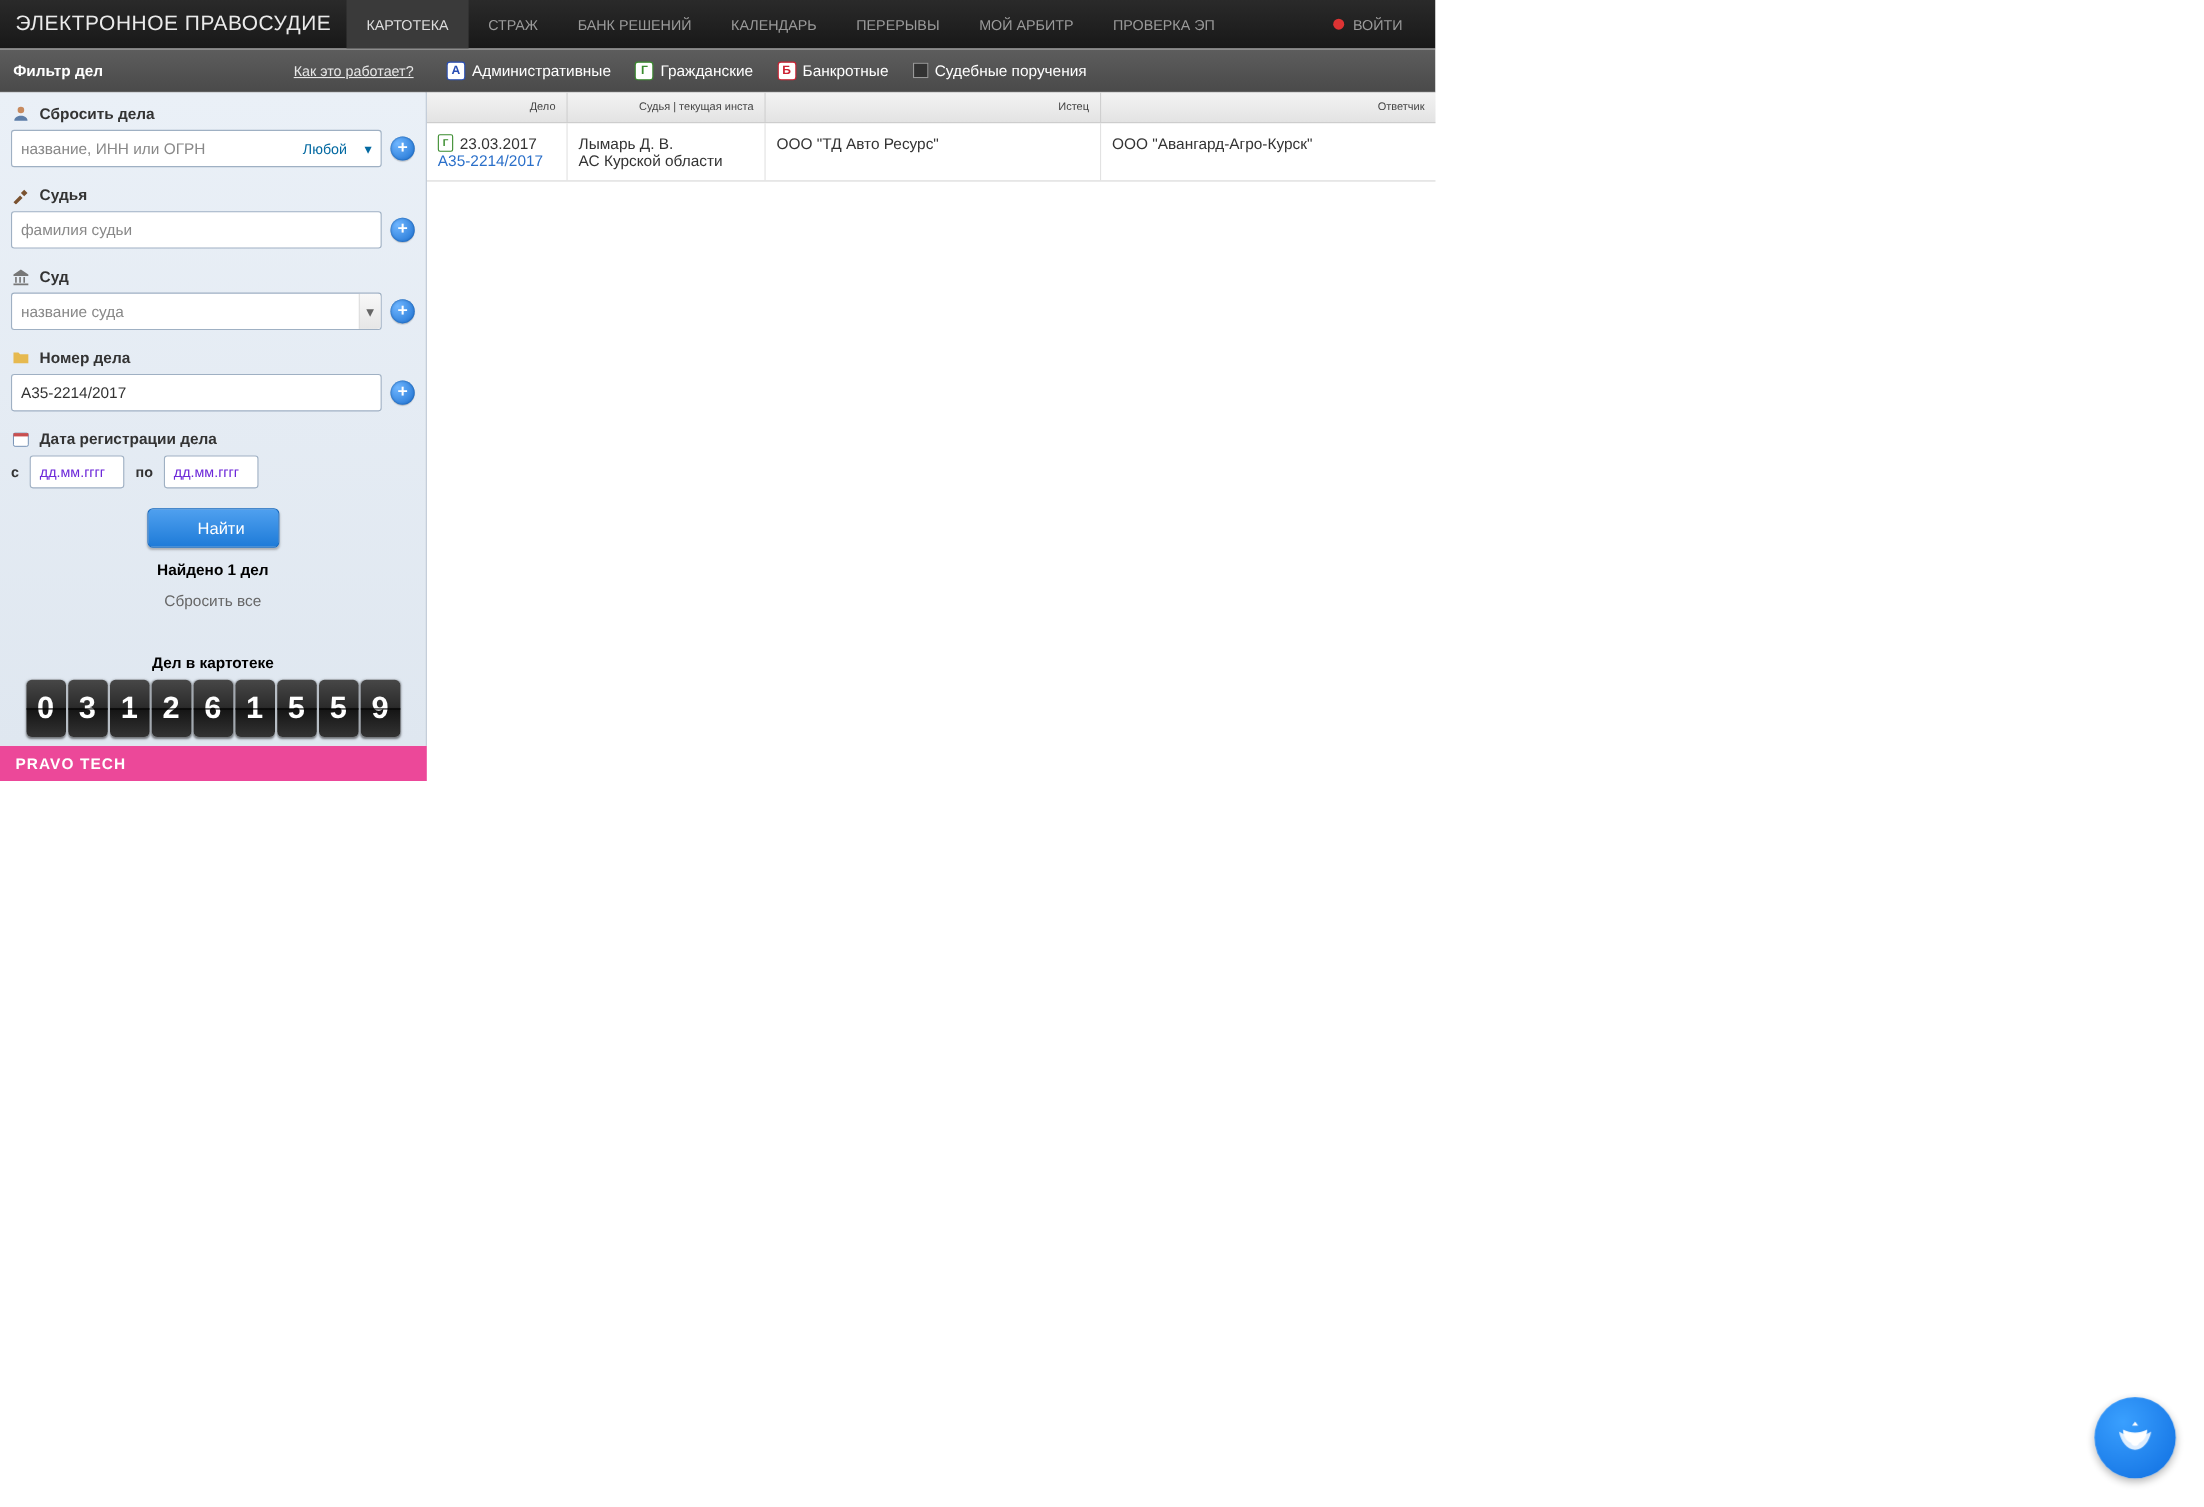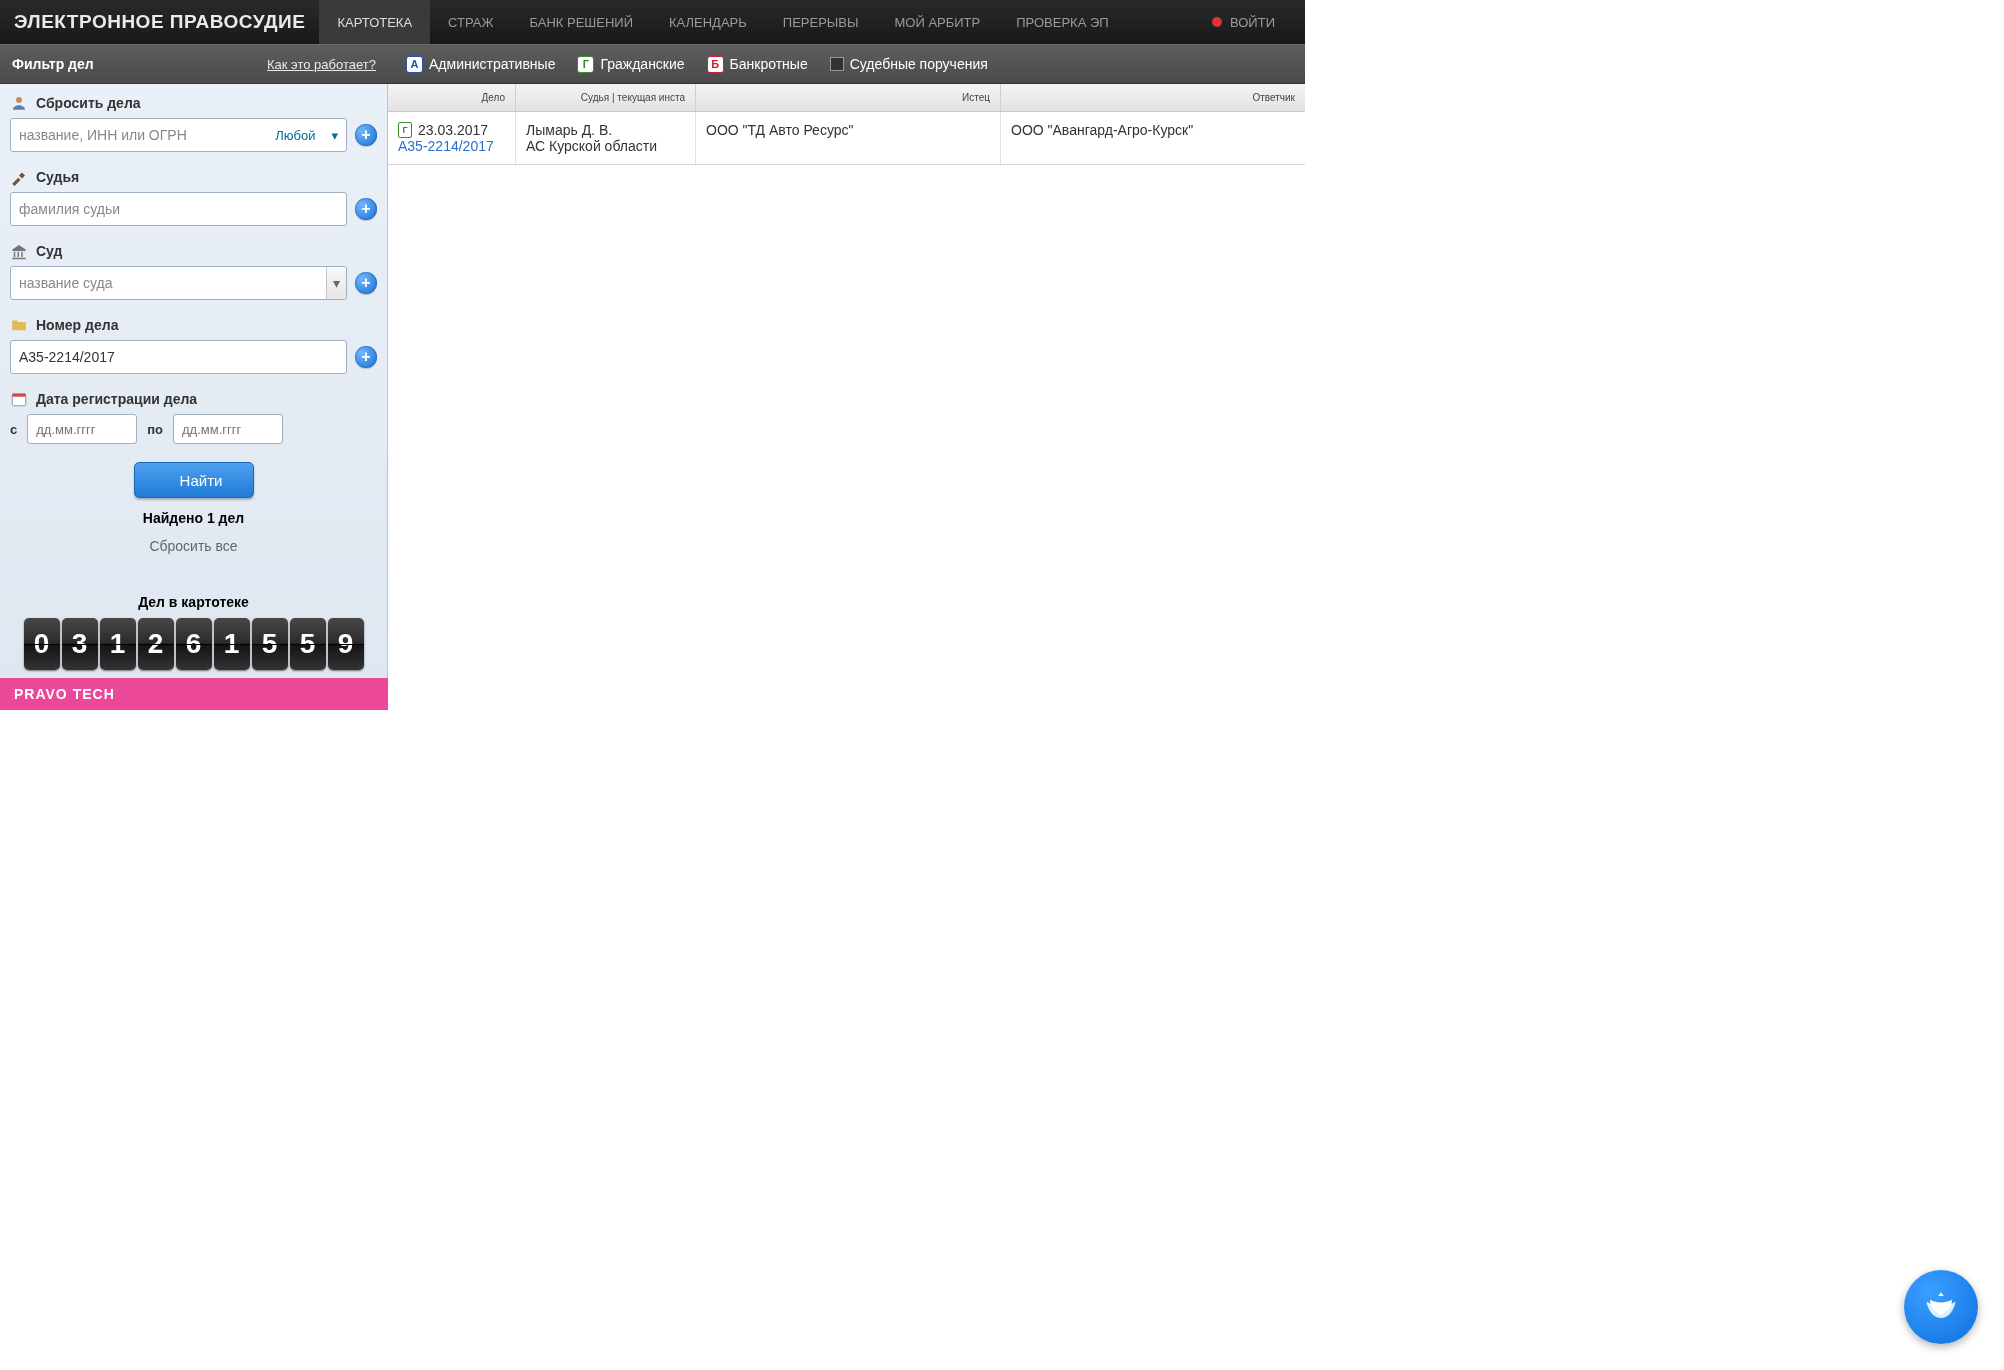--- a/index.html
+++ b/index.html
@@ -1,18 +1,18 @@
 <!DOCTYPE html>
 <html><head>
 <meta charset="utf-8">
 <style>
 * { box-sizing: border-box; margin: 0; padding: 0; }
 body { font-family: Arial, Helvetica, sans-serif; font-size: 14px; background: #fff; width: 1305px; }
 .topbar { background: linear-gradient(#2a2a2a,#181818); height: 44px; display: flex; align-items: stretch; color: #888; }
-.brand { color: #eaeaea; font-size: 19px; letter-spacing: 0.5px; padding: 0 14px; display: flex; align-items: center; font-weight: 700; }
+.brand { color: #eaeaea; font-size: 19px; letter-spacing: 0.5px; padding: 0 14px; display: flex; align-items: center; font-weight: 400; }
 .nav { display: flex; }
 .nav-item { display: flex; align-items: center; padding: 12px 18px; color: #9a9a9a; font-size: 13px; cursor: pointer; }
 .nav-item.active { background: #3a3a3a; color: #ddd; }
 .nav-right { margin-left: auto; display: flex; align-items: center; padding-right: 30px; color: #9a9a9a; font-size: 13px; }
 .red-dot { width: 10px; height: 10px; background: #d33; border-radius: 50%; margin-right: 8px; }
 .subbar { height: 40px; background: linear-gradient(#5d5d5d,#4a4a4a); border-top: 1px solid #6a6a6a; border-bottom: 1px solid #333; display: flex; align-items: center; color: #fff; }
 .filterbar-left { width: 388px; display: flex; align-items: center; padding: 0 12px; font-weight: bold; }
 .filterbar-left .how { margin-left: auto; font-weight: normal; font-size: 13px; color: #e8e8e8; text-decoration: underline; cursor: pointer; }
 .subbar-right { display: flex; align-items: center; gap: 22px; padding-left: 18px; }
 .typechip { display: flex; align-items: center; gap: 6px; font-size: 14px; color: #fff; cursor: pointer; }
@@ -26,21 +26,21 @@
 .field { margin-bottom: 16px; }
 .field-label { display: flex; align-items: center; gap: 8px; font-weight: bold; color: #333; margin-bottom: 6px; }
 .ico { width: 18px; height: 18px; display: inline-block; }
 .row { display: flex; align-items: center; gap: 8px; }
 .input { flex: 1; height: 34px; background: #fff; border: 1px solid #9fb0c3; border-radius: 3px; padding: 0 8px; font-size: 14px; color: #333; display: flex; align-items: center; }
 .input.placeholder { color: #888; }
 .input .dd { margin-left: auto; color: #0369a1; font-size: 13px; display: flex; align-items: center; gap: 16px; }
 .addbtn { width: 22px; height: 22px; border-radius: 50%; background: radial-gradient(circle at 30% 30%, #6fb6ff, #1b6fcf); color: #fff; display: flex; align-items: center; justify-content: center; font-weight: bold; font-size: 16px; cursor: pointer; box-shadow: inset 0 0 2px #0a4a94, 0 1px 1px rgba(0,0,0,.2); }
 .dates { display: flex; align-items: center; gap: 10px; }
 .dates label { font-weight: bold; color: #333; font-size: 13px; }
-.date-input { width: 110px; height: 30px; border: 1px solid #9fb0c3; border-radius: 3px; background: #fff; padding: 0 8px; color: #737373; font-size: 13px; display: flex; align-items: center; }
+.date-input { width: 86px; height: 30px; border: 1px solid #9fb0c3; border-radius: 3px; background: #fff; padding: 0 8px; color: #6d28d9; font-size: 13px; display: flex; align-items: center; }
 .findbtn { width: 120px; height: 36px; background: linear-gradient(#4fa0ef,#1e7bd8); border: 1px solid #1668bd; border-radius: 5px; color: #fff; font-size: 15px; display: flex; align-items: center; justify-content: center; margin: 18px auto 12px; cursor: pointer; box-shadow: 0 2px 2px rgba(0,0,0,.25); padding-left: 15px; }
 .found { text-align: center; font-weight: bold; margin: 8px 0 12px; }
 .reset { text-align: center; color: #666; margin-bottom: 40px; cursor: pointer; }
 .counter-title { text-align: center; font-weight: bold; margin: 24px 0 8px; }
 .counter { display: flex; justify-content: center; gap: 2px; padding: 0 6px 8px; }
 .flip { width: 36px; height: 52px; background: linear-gradient(#474747 0%, #2b2b2b 48%, #151515 52%, #333 100%); border-radius: 5px; color: #fff; font-size: 28px; font-weight: bold; display: flex; align-items: center; justify-content: center; box-shadow: 0 1px 2px rgba(0,0,0,.5); position: relative; }
 .flip::after { content: ""; position: absolute; left: 0; right: 0; top: 50%; height: 1px; background: #000; }
 .footer { width: 388px; background: #ec4899; color: #fff; padding: 8px 14px; font-weight: bold; letter-spacing: 1px; }
 .main { flex: 1; }
 .thead { display: grid; grid-template-columns: 128px 180px 305px 305px; background: linear-gradient(#f3f3f3,#e3e3e3); border-bottom: 1px solid #c8c8c8; }

